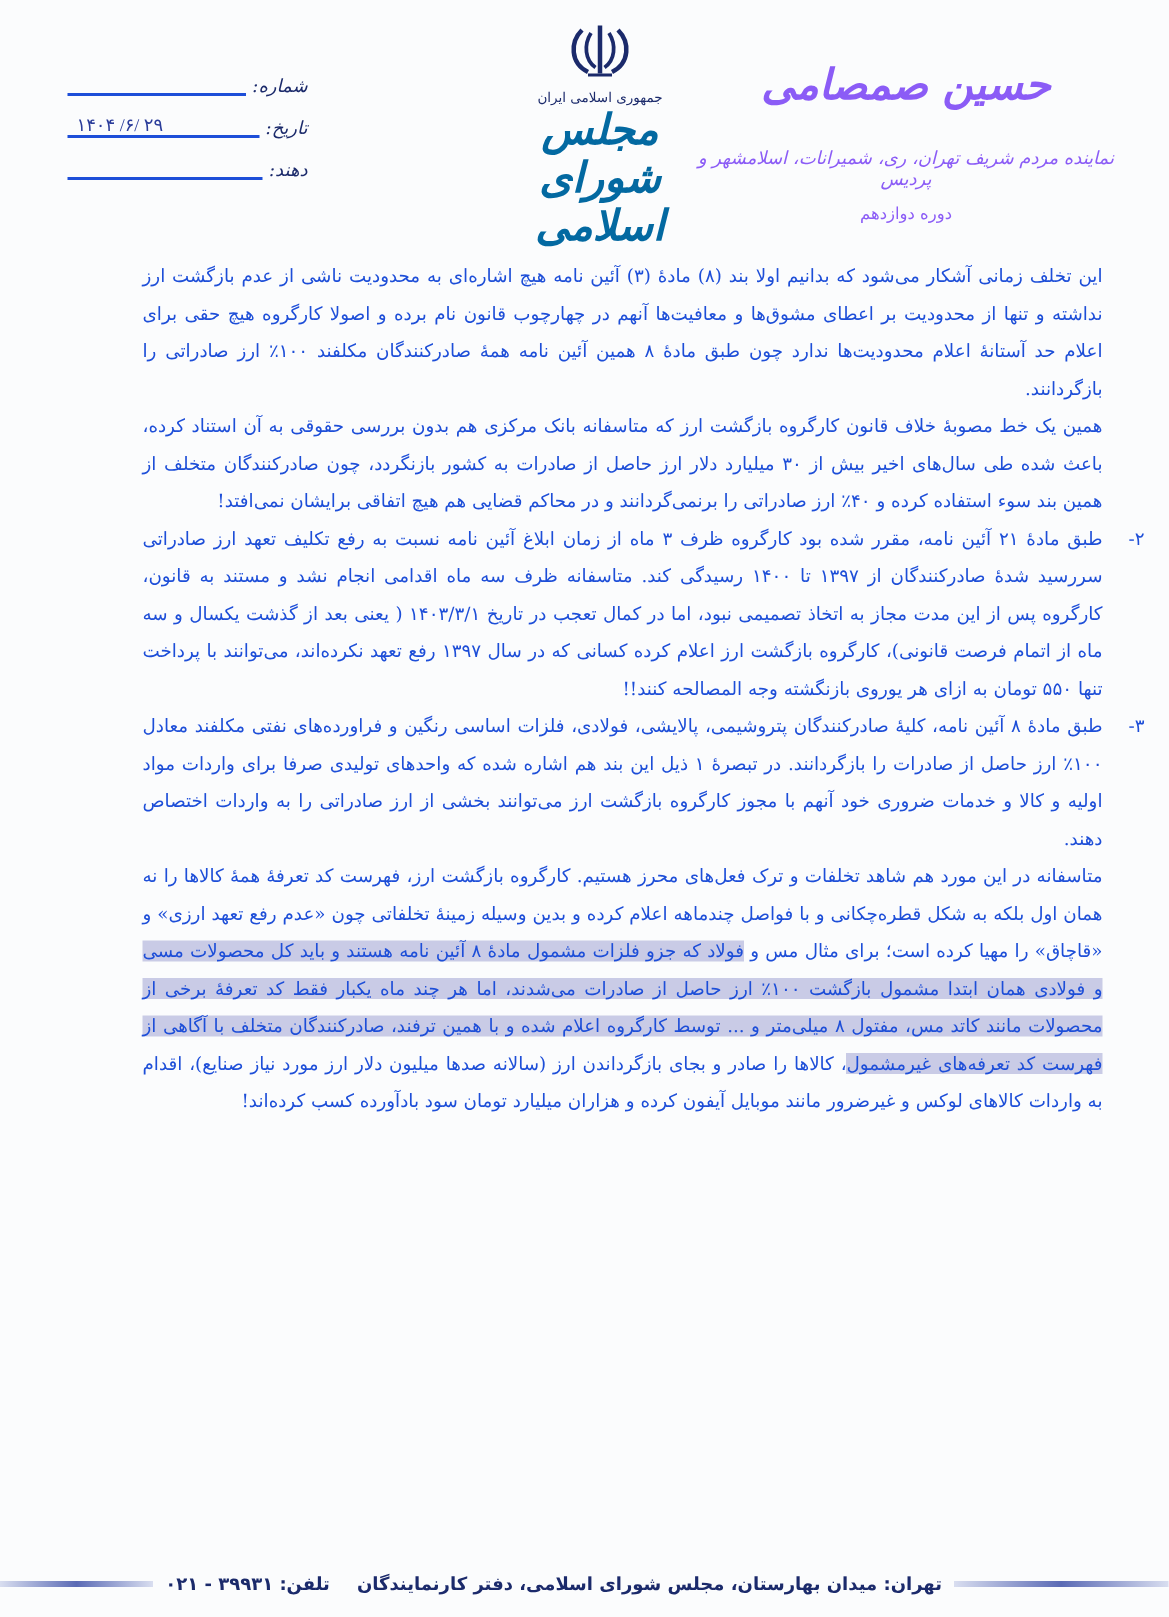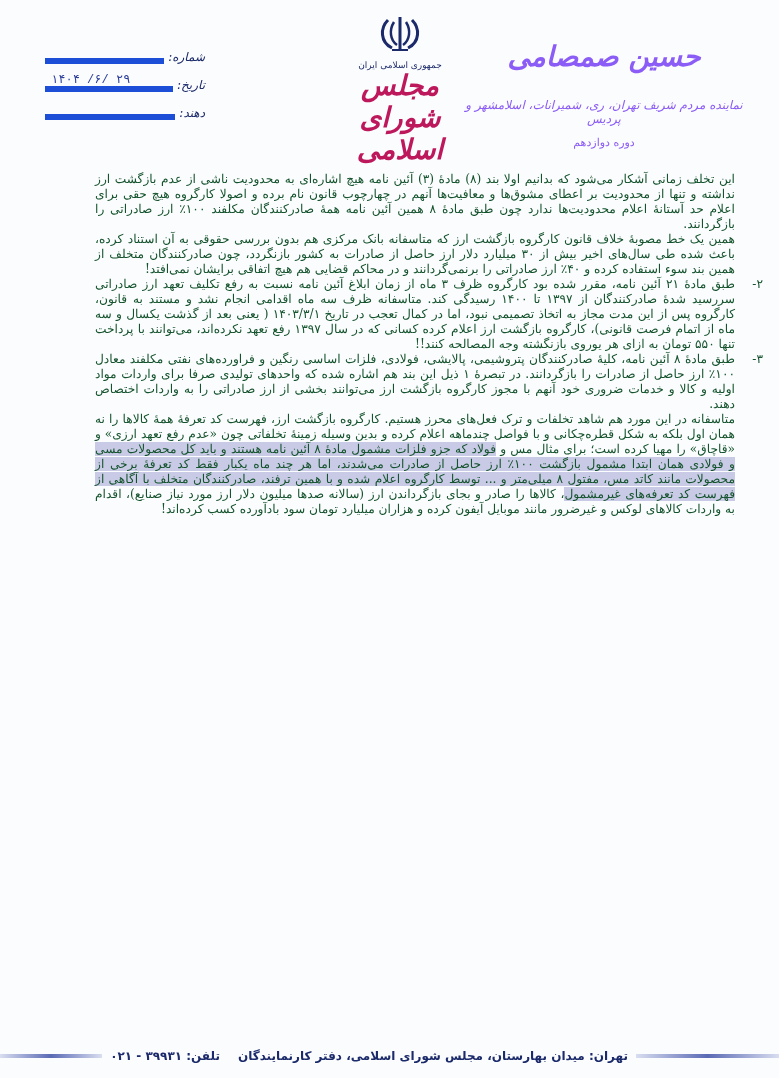--- a/index.html
+++ b/index.html
@@ -1,30 +1,30 @@
 <!DOCTYPE html>
 <html><head>
 <meta charset="utf-8">
 <style>
   html, body { margin:0; padding:0; }
   body { width:779px; height:1078px; background:#fbfcfd; position:relative; overflow:hidden; font-family:"DejaVu Sans", sans-serif; color:#111; }
   .header { position:absolute; left:0; top:0; width:779px; height:150px; }
   .meta { position:absolute; left:45px; top:38px; width:160px; direction:rtl; font-family:"DejaVu Serif", serif; }
   .meta-row { display:flex; align-items:flex-end; height:26px; margin-bottom:2px; }
   .meta-label { font-size:12px; color:#1b2a6b; white-space:nowrap; padding-left:4px; font-style:italic;text-align:right; }
-  .meta-line { flex:1; border-bottom:6px solid #1d4ed8; height:14px; font-size:12px; color:#2a3c9a; direction:ltr; text-align:left; padding-left:6px; font-family:Liberation Mono, monospace; }
+  .meta-line { flex:1; border-bottom:2px solid #1d4ed8; height:14px; font-size:12px; color:#2a3c9a; direction:ltr; text-align:left; padding-left:6px; font-family:Liberation Serif, serif; }
   .logo { position:absolute; left:325px; top:14px; width:150px; height:120px; text-align:center; direction:rtl; }
   .emblem { width:44px; height:40px; margin:0 auto; }
   .logo-sub { font-size:9px; color:#1b2a6b; font-family:"DejaVu Serif", serif; margin-top:2px; }
-  .logo-main { font-size:28px; font-weight:bold; color:#be185d; font-family:"DejaVu Serif", serif; font-style:italic; line-height:32px; }
+  .logo-main { font-size:28px; font-weight:bold; color:#0369a1; font-family:"DejaVu Serif", serif; font-style:italic; line-height:32px; }
   .rep { position:absolute; right:30px; top:40px; width:290px; direction:rtl; text-align:center; color:#8b5cf6; font-family:"DejaVu Serif", serif; }
   .rep-name { font-size:28px; font-weight:bold; font-style:italic; line-height:34px; }
   .rep-title { font-size:12px; font-style:italic; margin-top:24px; }
   .rep-term { font-size:11px; margin-top:10px; }
-  .body-text { position:absolute; left:95px; top:172px; width:640px; direction:rtl; text-align:justify; font-family:"DejaVu Serif", serif; font-size:12.2px; line-height:15px; color:#14532d; }
+  .body-text { position:absolute; left:95px; top:172px; width:640px; direction:rtl; text-align:justify; font-family:"DejaVu Serif", serif; font-size:12.2px; line-height:25px; color:#1d4ed8; }
   .para { margin:0; }
   .numbered { position:relative; }
   .num { position:absolute; right:-28px; top:0; }
   .hl { background:#c9cbe6; }
   .footer { position:absolute; left:0; top:1044px; width:779px; height:24px; display:flex; align-items:center; justify-content:center; direction:rtl; }
   .bar { height:4px; background:linear-gradient(to right,#d9def0,#5a6ab5,#d9def0); }
   .bar-r { width:210px; margin-left:8px; }
   .bar-l { width:150px; margin-right:8px; }
   .footer-text { font-size:12px; font-weight:bold; color:#1b2a6b; font-family:"DejaVu Sans", sans-serif; white-space:nowrap; }
   .footer-phone { margin-right:18px; }

